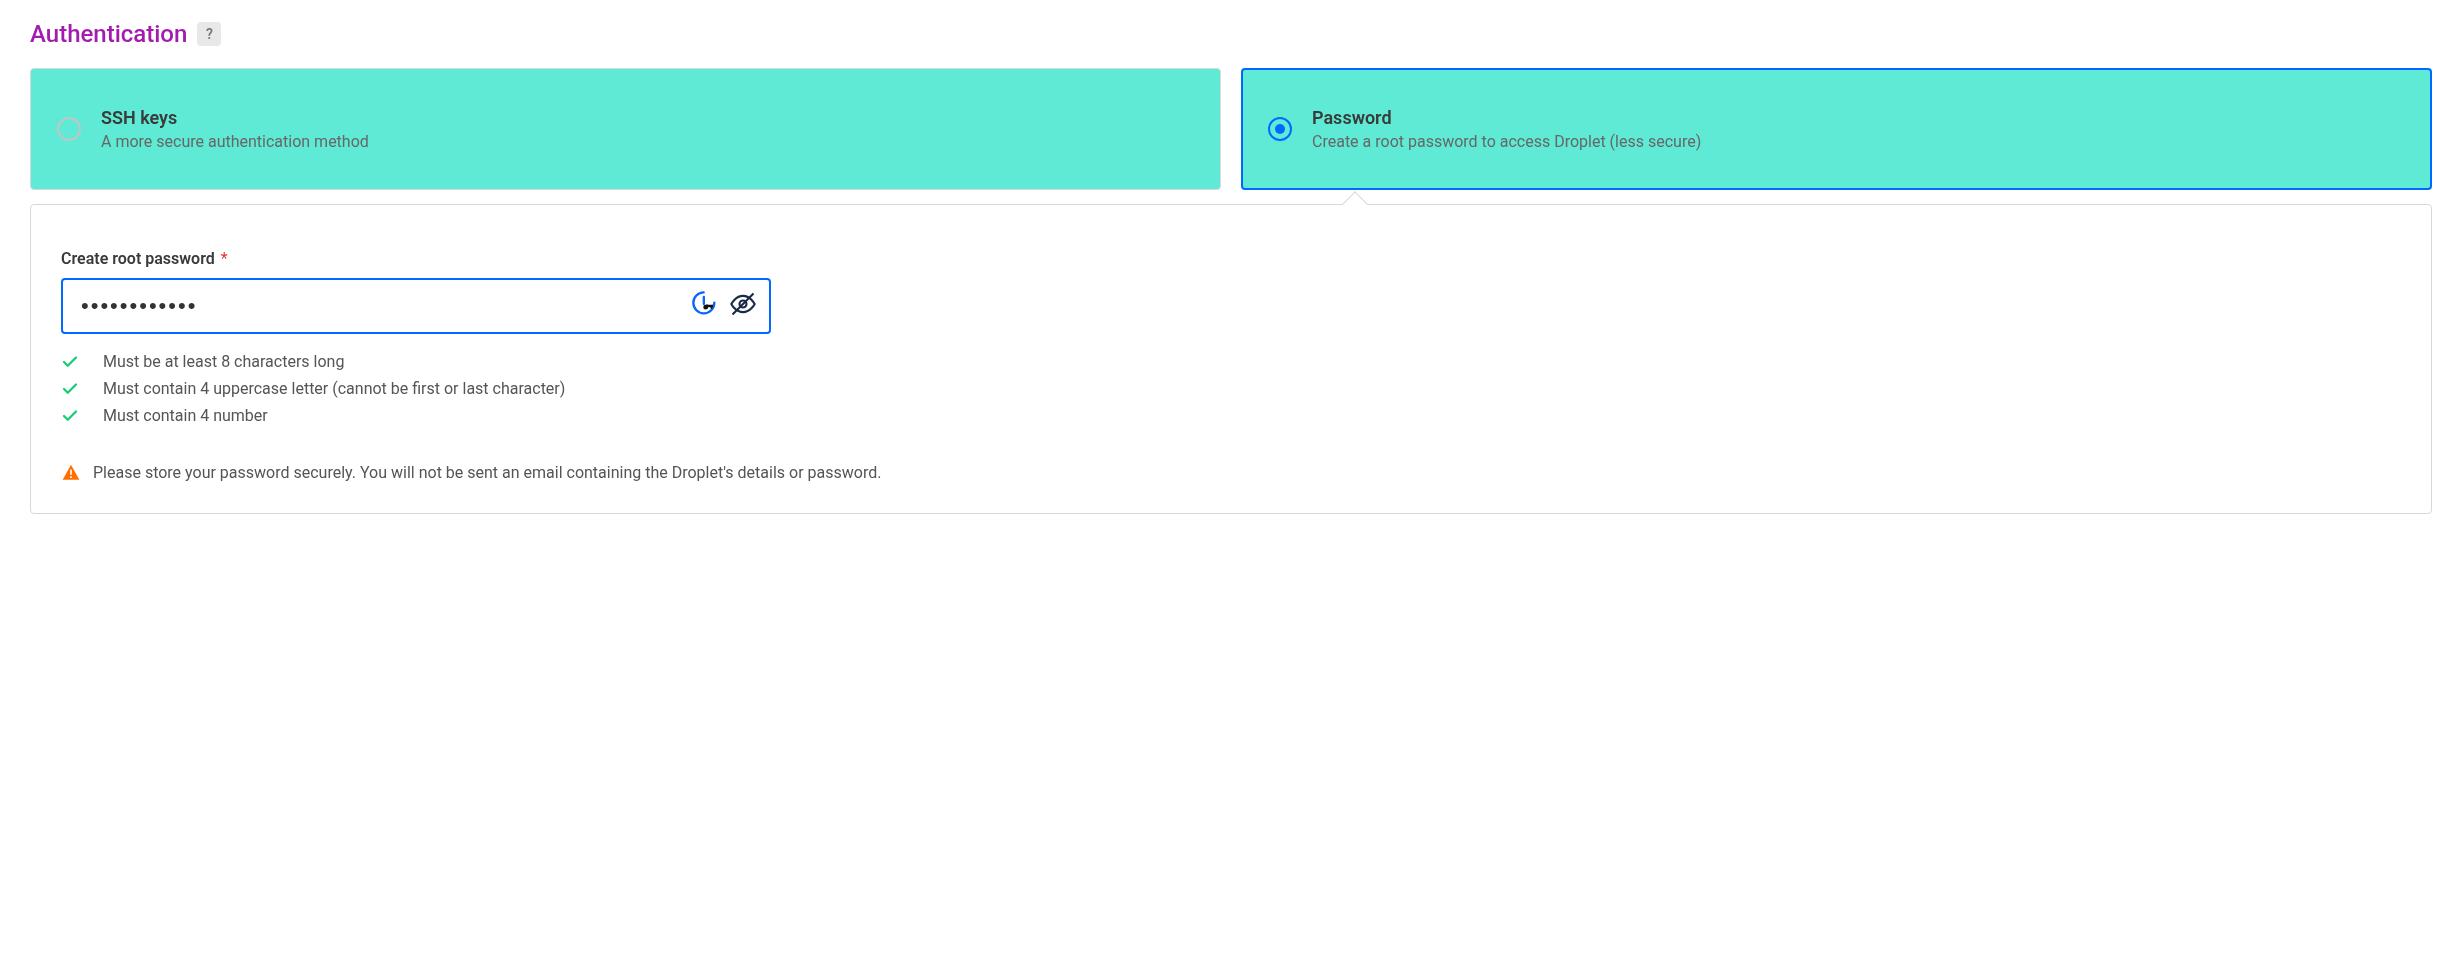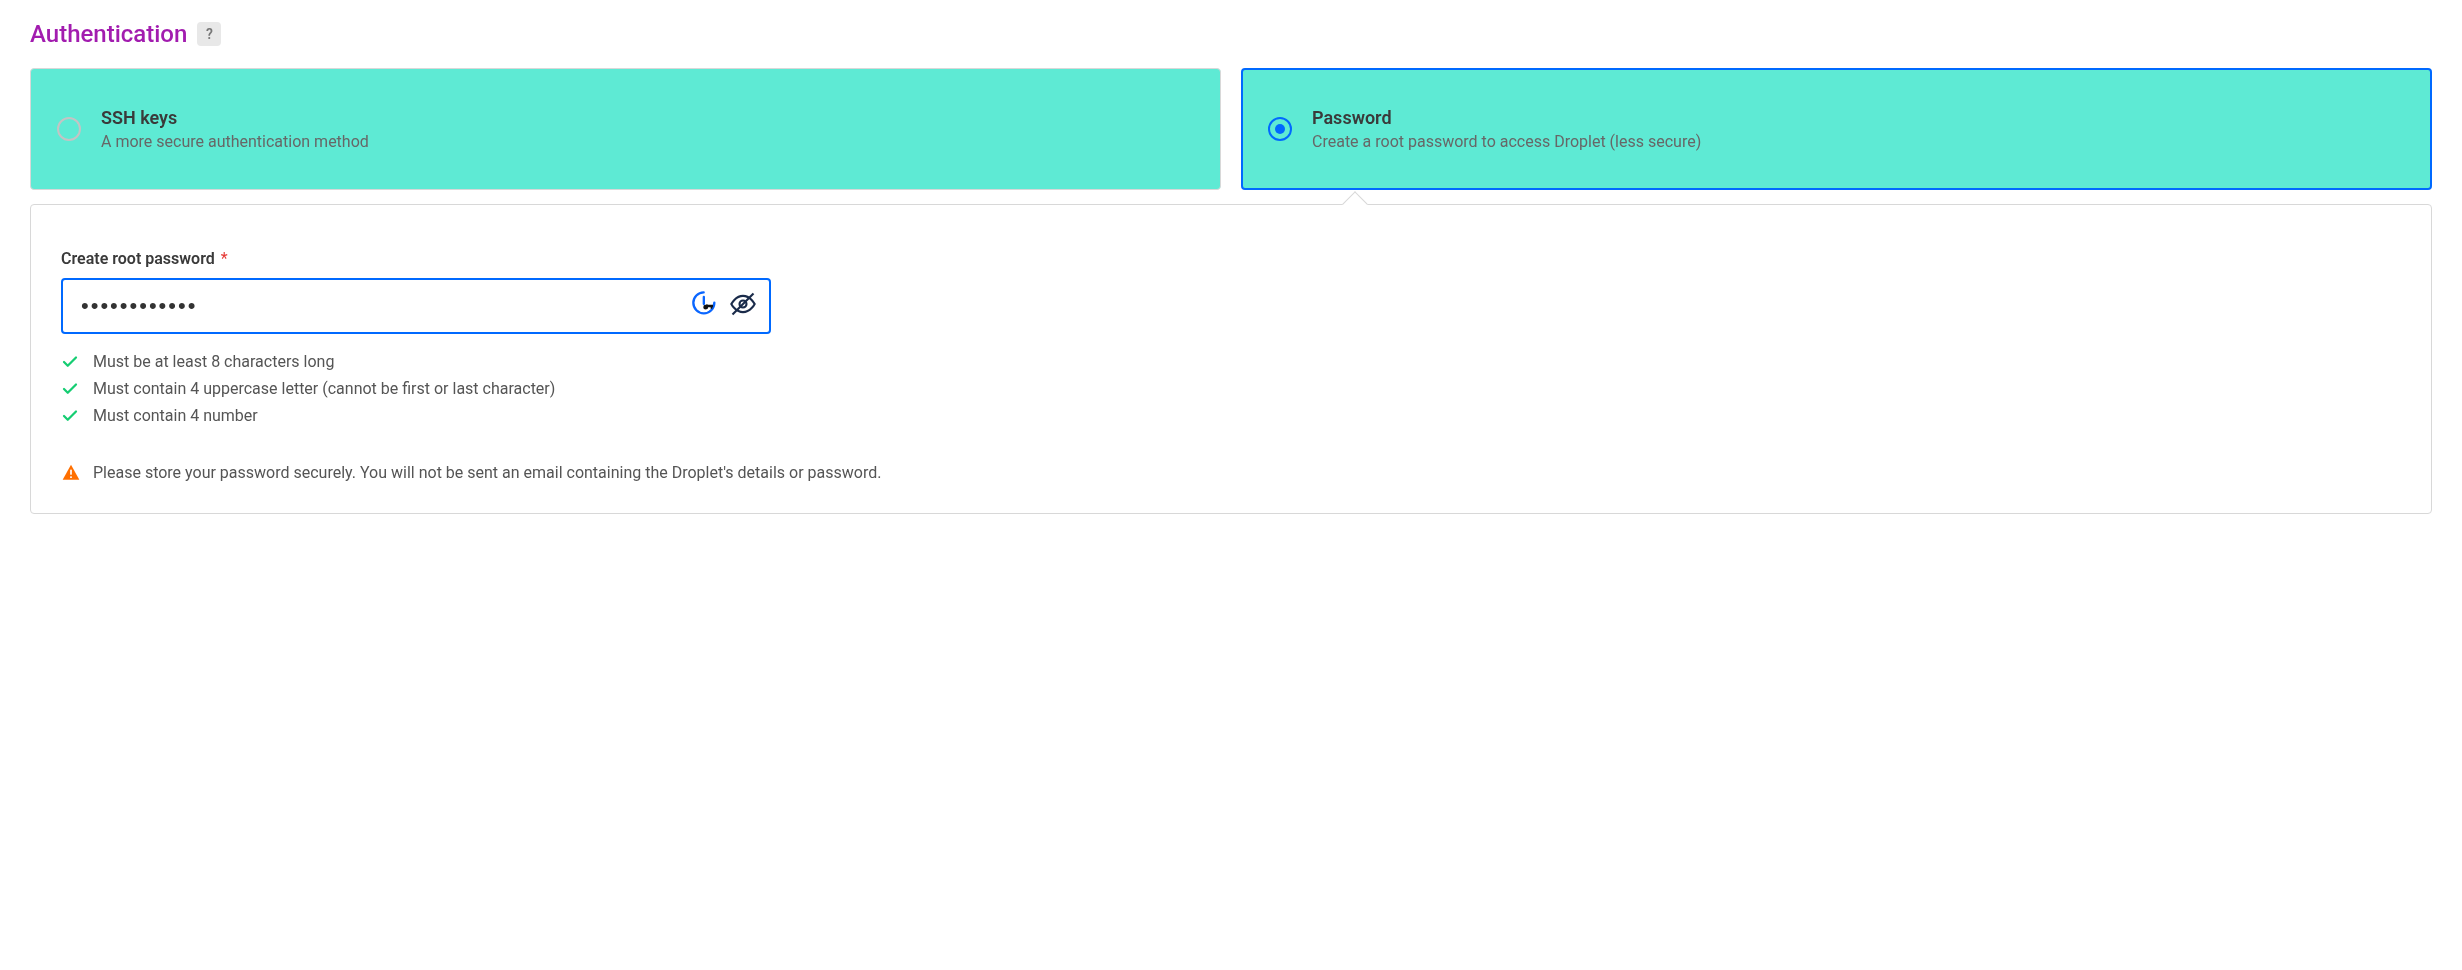--- a/index.html
+++ b/index.html
@@ -167,21 +167,21 @@
       margin-top: 28px;
       text-transform: uppercase;
     }
     .requirements-list {
       list-style: none;
       margin-top: 14px;
     }
     .requirements-list li {
       display: flex;
       align-items: center;
-      gap: 14px;
+      gap: 24px;
       font-size: 16px;
       color: #555;
       padding: 4px 0;
     }
     .check-icon {
       width: 18px;
       height: 18px;
       color: #15cd72;
       flex-shrink: 0;
     }

